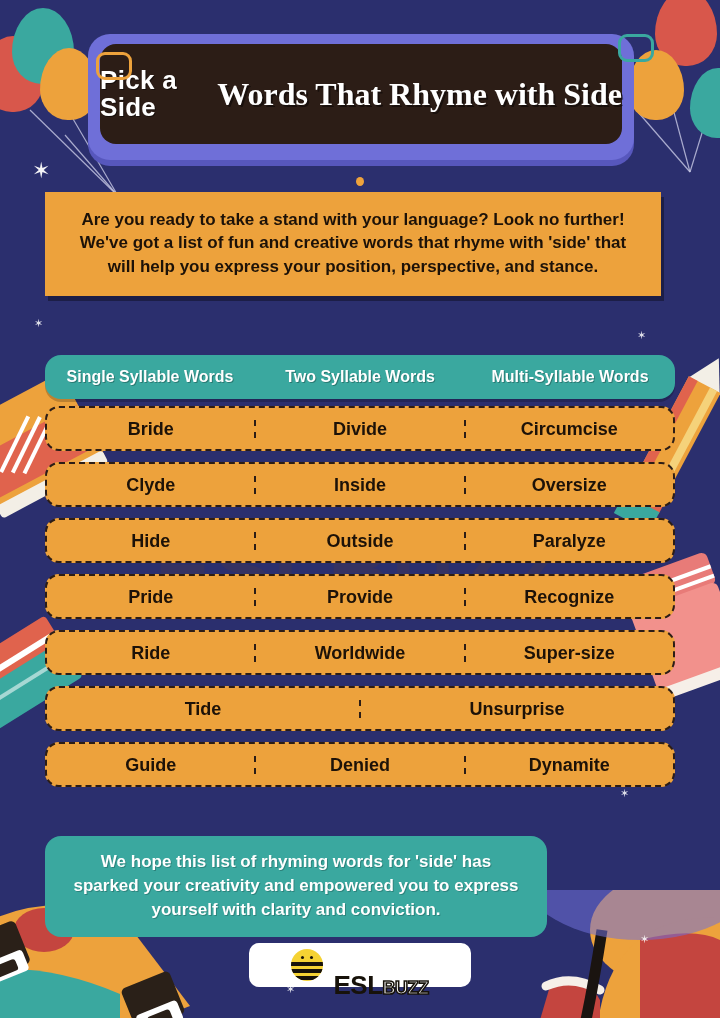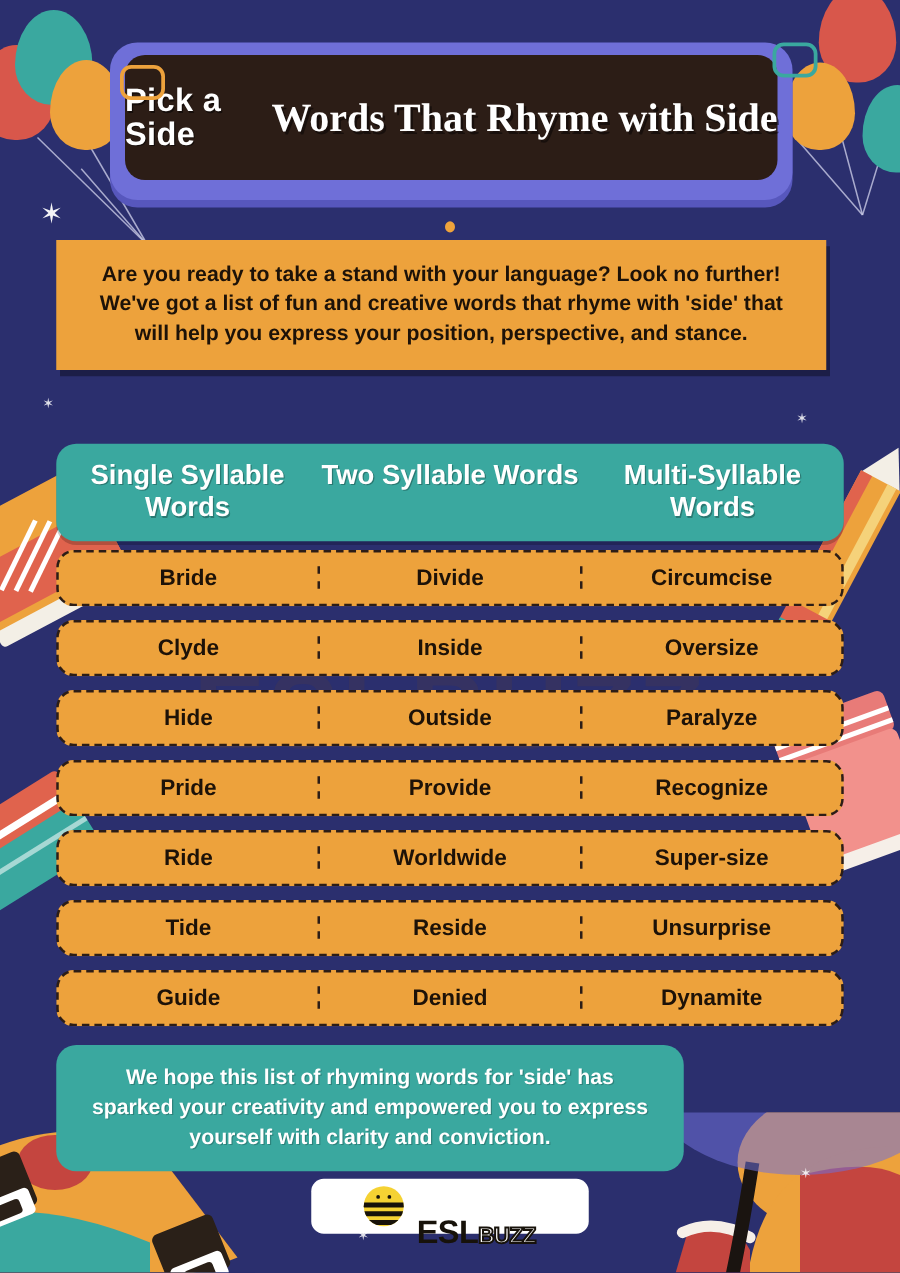--- a/index.html
+++ b/index.html
@@ -69,21 +69,21 @@
   .table{
     position:absolute;left:45px;top:355px;width:630px;
   }
   .thead{
     background:#3aa89f;border-radius:16px;
     display:flex;padding:12px 0 13px 0;
     box-shadow:0 3px 0 rgba(0,0,0,.2);
   }
   .thead .th{
     flex:1;text-align:center;color:#ffffff;
-    font-size:22px;font-weight:bold;line-height:1.2;
+    font-size:16px;font-weight:bold;line-height:1.2;
     text-shadow:1px 1px 0 rgba(0,0,0,.28);
   }
   .rows{margin-top:7px;}
   .trow{
     display:flex;background:#eda23c;
     border:2px dashed #2c1d16;border-radius:14px;
     height:45px;margin-bottom:11px;align-items:center;
     box-sizing:border-box;
   }
   .trow .td{
@@ -267,21 +267,20 @@
         <div class="td">Provide</div>
         <div class="td">Recognize</div>
       </div>
       <div class="trow">
         <div class="td">Ride</div>
         <div class="td">Worldwide</div>
         <div class="td">Super-size</div>
       </div>
       <div class="trow">
         <div class="td">Tide</div>
-        <div class="td">Reside</div>
         <div class="td">Unsurprise</div>
       </div>
       <div class="trow">
         <div class="td">Guide</div>
         <div class="td">Denied</div>
         <div class="td">Dynamite</div>
       </div>
     </div>
   </div>
 

